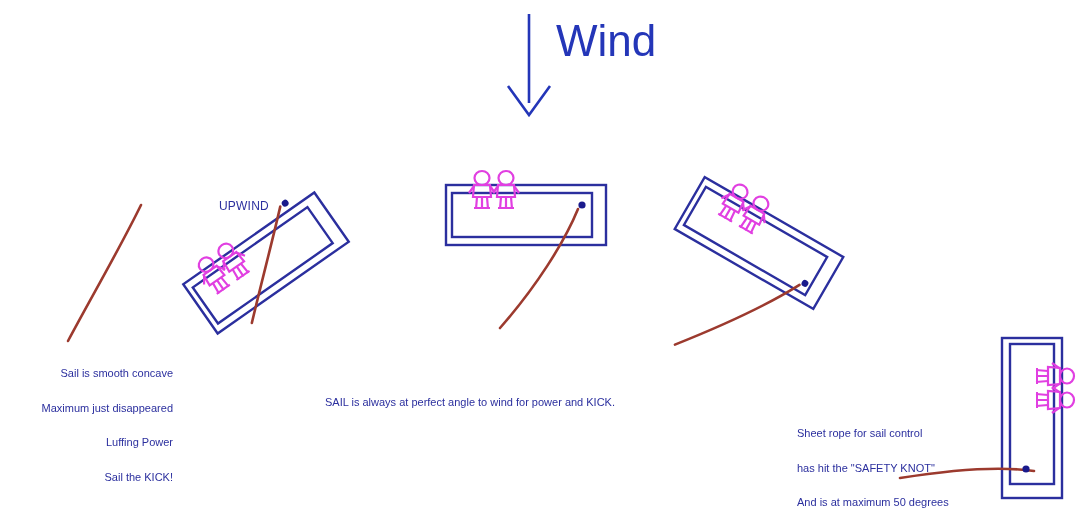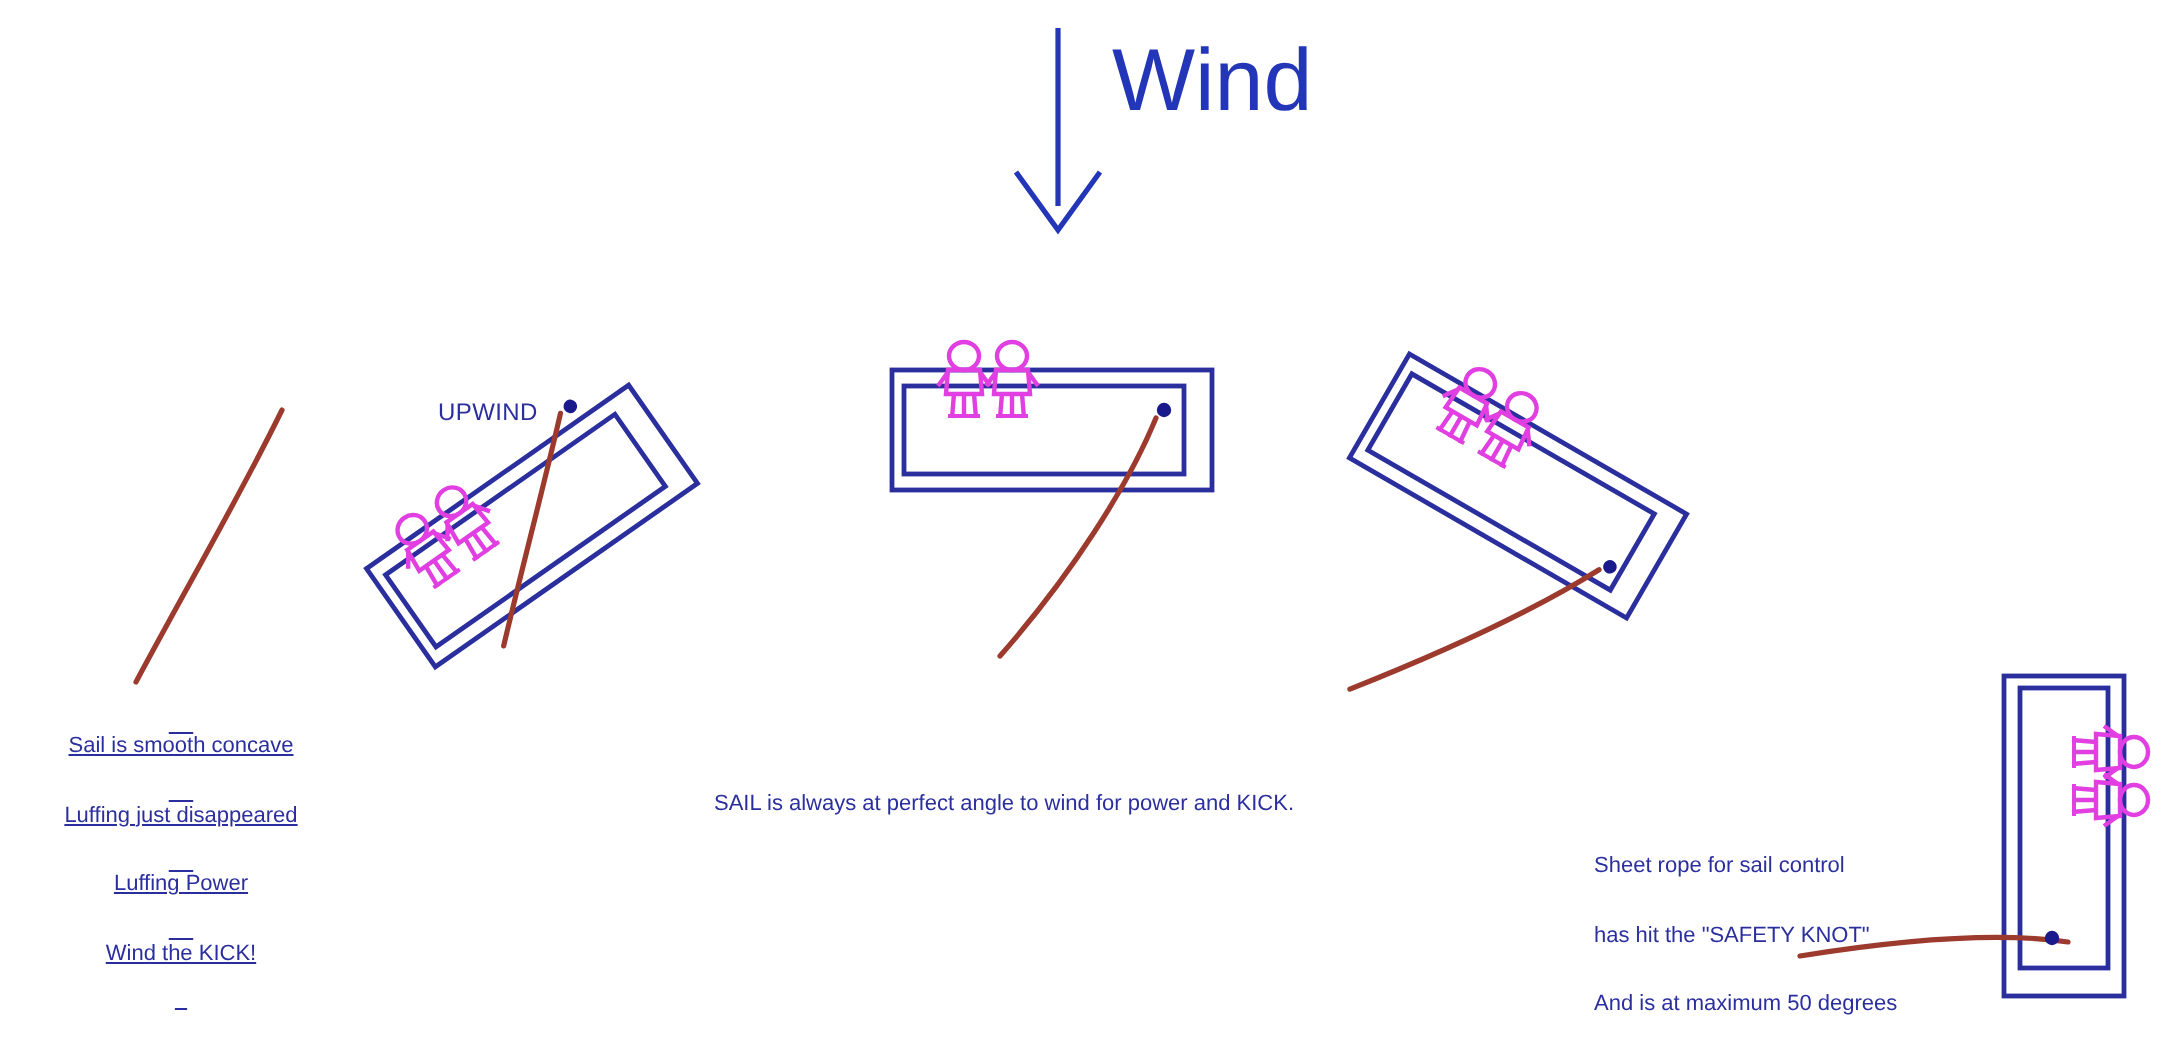--- a/index.html
+++ b/index.html
@@ -44,29 +44,27 @@
   #upwind-label {
     left: 219px;
     top: 201px;
     font-size: 12px;
     color: #2b2f9e;
     letter-spacing: 0.2px;
   }
   #left-note {
     left: 8px;
     top: 345px;
-    text-align: center;
+    text-align: right;
     width: 165px;
-    text-decoration: underline;
   }
   #center-note {
     left: 325px;
     top: 374px;
     text-align: left;
-    margin-left: 32px;
   }
   #right-note {
     left: 797px;
     top: 405px;
     text-align: left;
   }
   svg { display:block; }
 </style>
 </head>
 <body>
@@ -150,23 +148,23 @@
     <circle cx="1026" cy="469" r="3.6" fill="#1a1a8c"></circle>
 
   </svg>
 
   <div id="wind-label">Wind</div>
 
   <div class="txt" id="upwind-label">UPWIND</div>
 
   <div class="txt" id="left-note">
     <div>Sail is smooth concave</div>
-    <div>Luffing just disappeared</div>
+    <div>Maximum just disappeared</div>
     <div>Luffing Power</div>
-    <div>Wind the KICK!</div>
+    <div>Sail the KICK!</div>
   </div>
 
   <div class="txt" id="center-note">
     <div>SAIL is always at perfect angle to wind for power and KICK.</div>
   </div>
 
   <div class="txt" id="right-note">
     <div>Sheet rope for sail control</div>
     <div>has hit the "SAFETY KNOT"</div>
     <div>And is at maximum 50 degrees</div>

